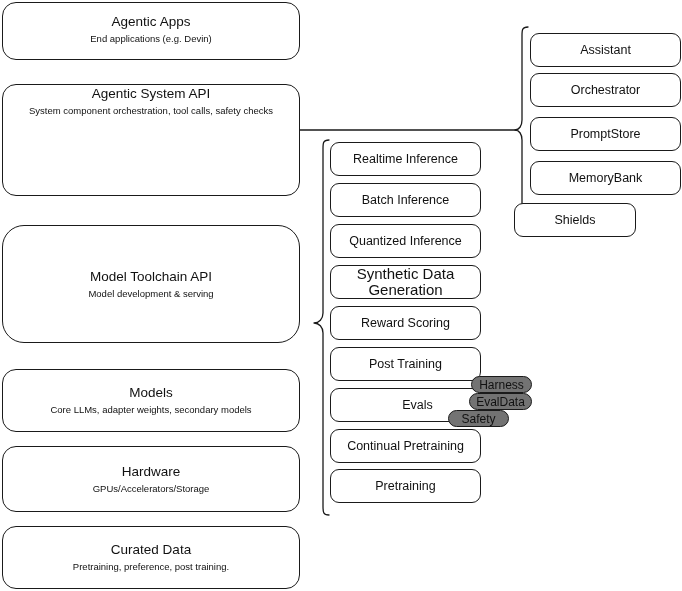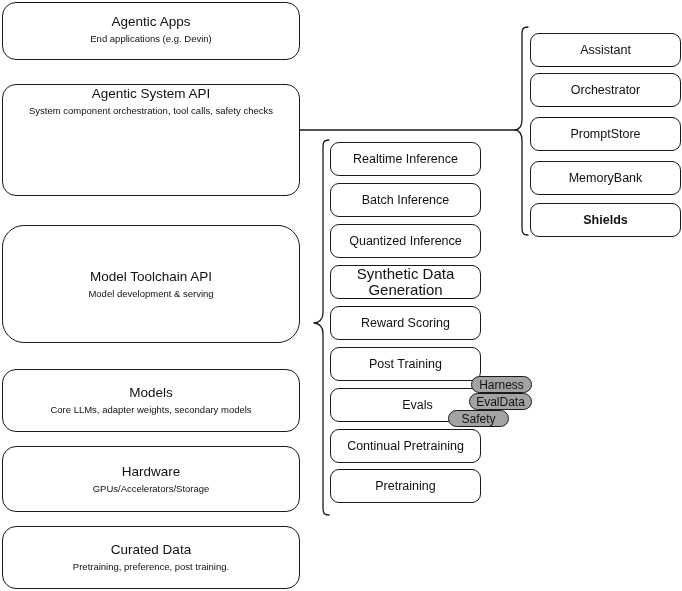--- a/index.html
+++ b/index.html
@@ -60,21 +60,21 @@
     text-align: center;
     font-size: 12.5px;
     line-height: 16px;
     color: #111111;
   }
   .pill {
     position: absolute;
     box-sizing: border-box;
     border: 1.3px solid #1a1a1a;
     border-radius: 999px;
-    background: #a3a3a3;
+    background: #737373;
     display: flex;
     align-items: center;
     justify-content: center;
     text-align: center;
     font-size: 12px;
     line-height: 14px;
     color: #111111;
     z-index: 6;
   }
   .connector {
@@ -157,21 +157,21 @@
   </div>
   <div class="item" style="left:530px; top:73px; width:151px; height:34px;text-align:center;">
     <span>Orchestrator</span>
   </div>
   <div class="item" style="left:530px; top:117px; width:151px; height:34px;">
     <span>PromptStore</span>
   </div>
   <div class="item" style="left:530px; top:161px; width:151px; height:34px;">
     <span>MemoryBank</span>
   </div>
-  <div class="item" style="left:530px; top:203px; width:151px; height:34px;font-weight:bold;">
+  <div class="item" style="left:514px; top:203px; width:122px; height:34px;">
     <span>Shields</span>
   </div>
 
   <div class="connector brace" style="left:313px; top:139px; width:18px; height:378px;">
     <svg width="18" height="378" viewBox="0 0 18 378">
       <path d="M16,1 C10,1 10,4 10,10 L10,174 C10,180 6,184 1,184 C6,184 10,188 10,194 L10,367 C10,373 10,376 16,376"></path>
     </svg>
   </div>
 
   <div class="item" style="left:330px; top:142px; width:151px; height:34px;">

